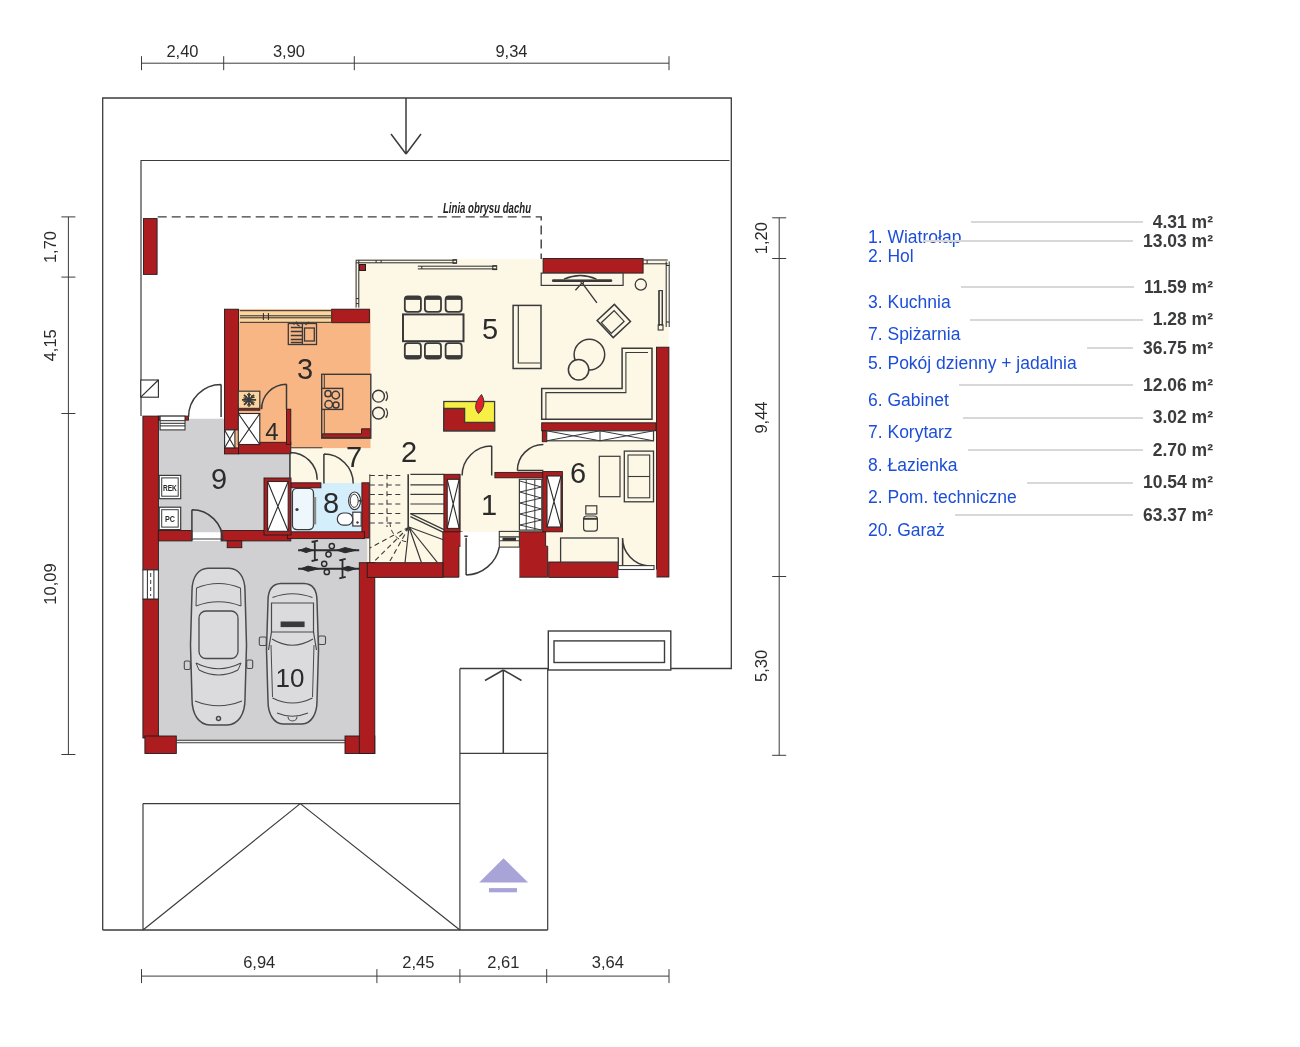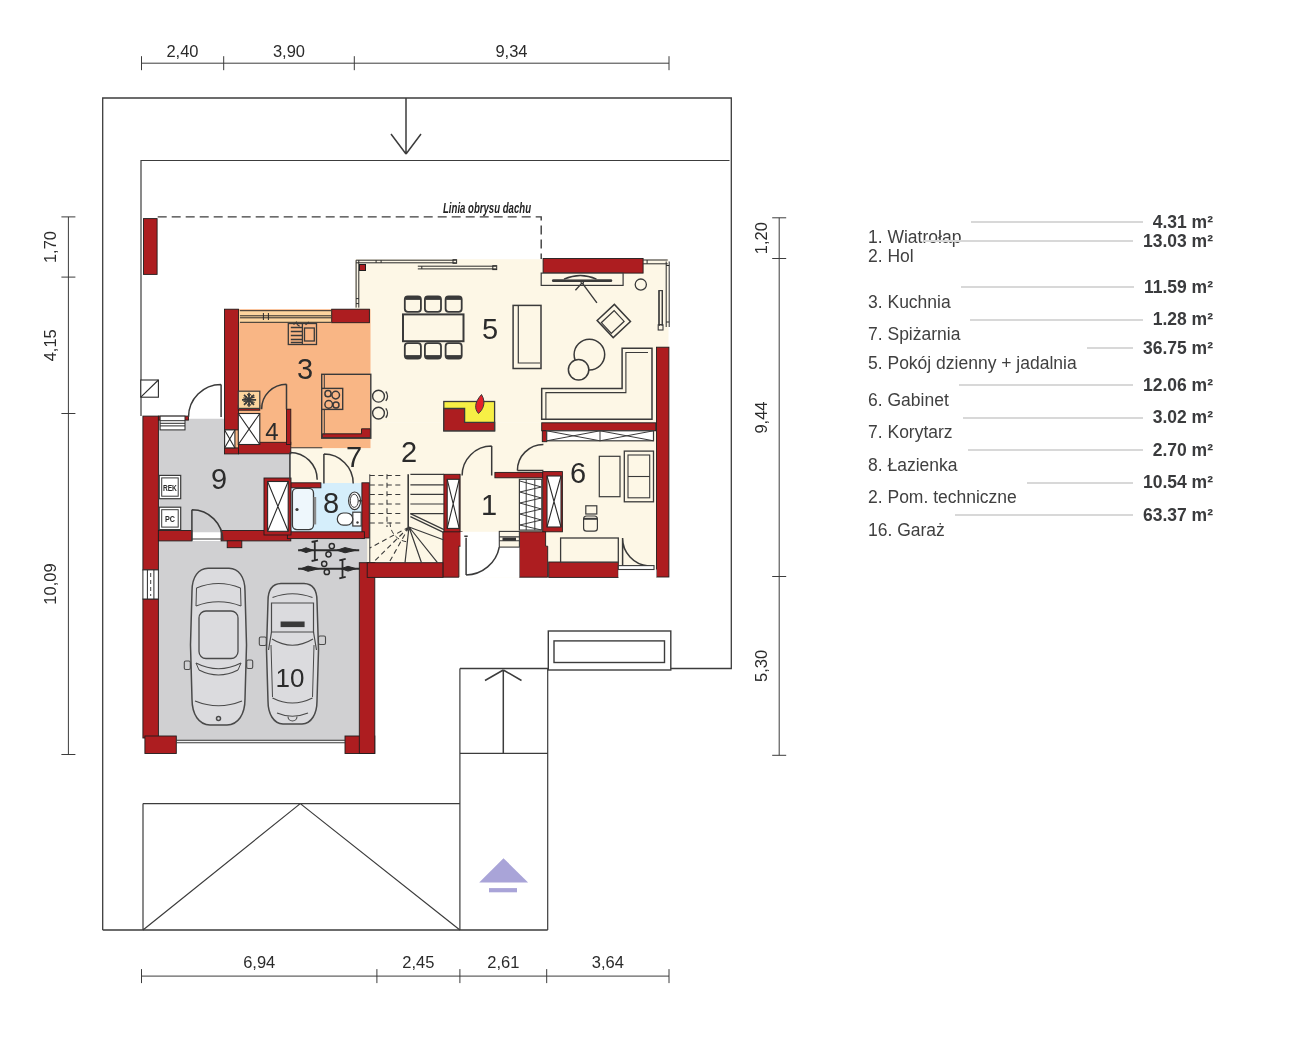--- a/index.html
+++ b/index.html
@@ -1,21 +1,21 @@
 <!DOCTYPE html>
 <html><head>
 <meta charset="utf-8">
 <style>
   html,body{margin:0;padding:0;background:#ffffff;}
   #page{position:relative;width:1300px;height:1047px;background:#fff;overflow:hidden;
         font-family:"Liberation Sans", sans-serif;}
   svg{position:absolute;left:0;top:0;}
   #legend{position:absolute;left:868px;top:0;width:345px;}
   .lrow{position:absolute;left:0;width:345px;display:flex;align-items:center;height:20px;}
-  .lname{color:#404040;font-size:17.5px;white-space:nowrap;margin-top:30px;}
+  .lname{color:#1d4ed8;font-size:17.5px;white-space:nowrap;margin-top:30px;}
   .lline{flex:1;height:2px;background:#d8d8d8;margin:0 10px;}
   .lval{color:#3a3b3d;font-size:17.5px;font-weight:bold;white-space:nowrap;}
 </style>
 </head>
 <body>
 <div id="page">
 <svg width="1300" height="1047" viewBox="0 0 1300 1047">
   <defs></defs>
   <g id="site" fill="none" stroke="#3c3c3c" stroke-width="1.3">
 
@@ -544,18 +544,18 @@
         <span class="lname">8. Łazienka</span>
         <span class="lline"></span>
         <span class="lval">2.70 m²</span>
       </div>
   <div class="lrow" style="top:472.8px">
         <span class="lname">2. Pom. techniczne</span>
         <span class="lline"></span>
         <span class="lval">10.54 m²</span>
       </div>
   <div class="lrow" style="top:505.4px">
-        <span class="lname">16. Garaż</span>
+        <span class="lname">20. Garaż</span>
         <span class="lline"></span>
         <span class="lval">63.37 m²</span>
       </div>
 </div>
 </div>
 
 </body></html>

